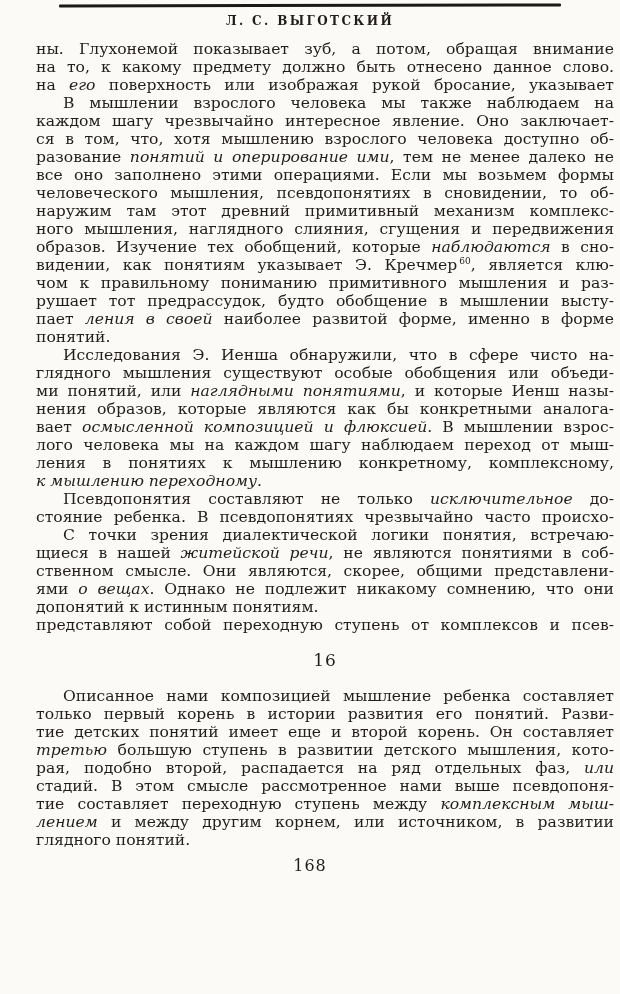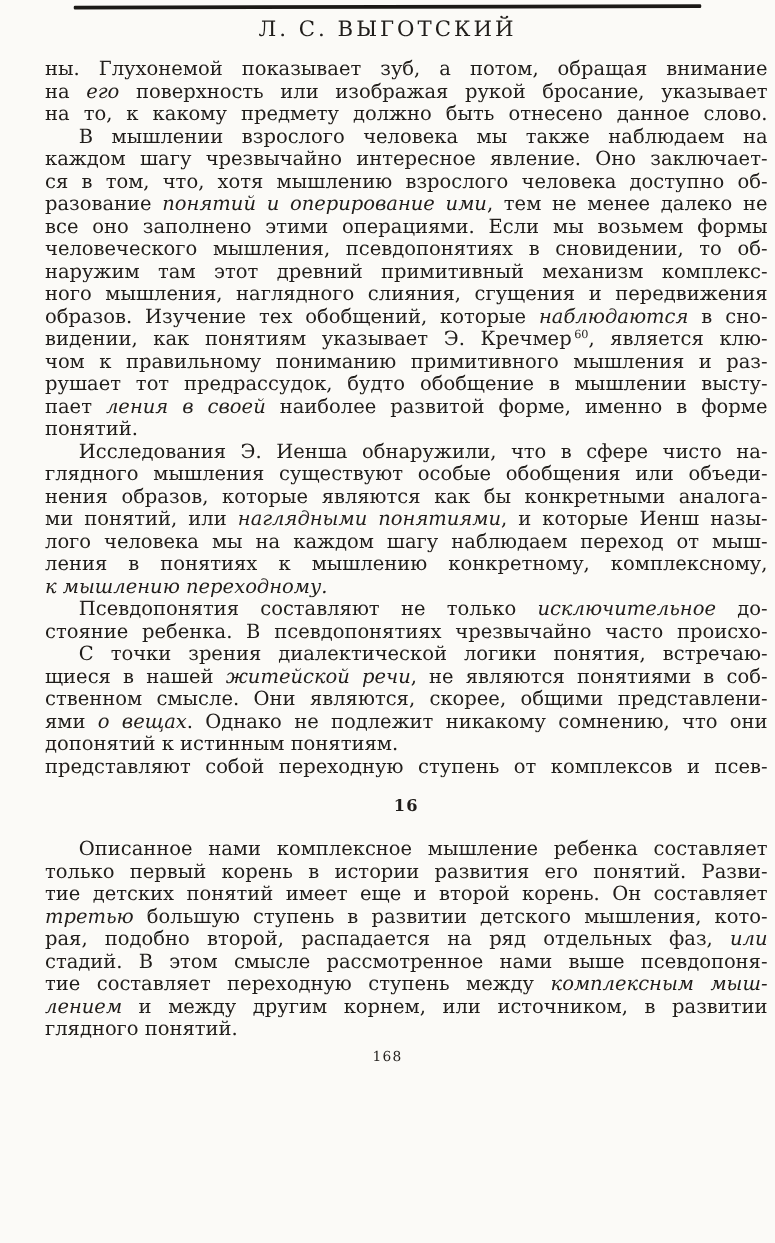--- a/index.html
+++ b/index.html
@@ -20,23 +20,23 @@
     width: 502px;
     height: 3px;
     margin: 4px auto 0 auto;
     background: #1b1916;
     transform: rotate(-0.12deg);
     border-radius: 1px;
   }
   .running-head {
     text-align: center;
     margin-top: 7px;
-    font-size: 17px;
+    font-size: 12px;
     letter-spacing: 2.4px;
-    font-weight: normal;
+    font-weight: bold;
   }
   .text-column {
     margin-top: 12px;
     padding: 0 6px 0 2px;
     font-size: 15.6px;
     margin-left: 34px;
   }
   .para { margin: 0; }
   .line {
     line-height: 18px;
@@ -49,87 +49,88 @@
   .line.indent { text-indent: 27px; }
   .it { font-style: italic; }
   .sup {
     vertical-align: super;
     font-size: 9px;
     line-height: 0;
     margin-left: 2px;
   }
   .section-heading {
     text-align: center;
-    font-weight: bold;
-    font-size: 13px;
+    font-weight: normal;
+    font-size: 17px;
     letter-spacing: 1px;
     margin: 16px 0 17px 0;
   }
   .folio {
     text-align: center;
     margin-top: 7px;
-    font-size: 11px;
+    font-size: 16px;
     letter-spacing: 1px;
   }
 </style>
 </head>
 <body style="background: rgb(251, 250, 247);">
 
 <div class="page" style="color: rgb(32, 29, 26);">
   <div>
     <div class="header-rule"></div>
     <div class="running-head">Л. С. ВЫГОТСКИЙ</div>
   </div>
 
   <div class="text-column">
       <div class="para">
         <div class="line"><span class="">ны. Глухонемой показывает зуб, а потом, обращая внимание</span></div>
+        <div class="line"><span class="">на то, к какому предмету должно быть отнесено данное слово.</span></div>
         <div class="line"><span class="">на </span><span class="it">его</span><span class=""> поверхность или изображая рукой бросание, указывает</span></div>
-        <div class="line"><span class="">на то, к какому предмету должно быть отнесено данное слово.</span></div>
       </div>
       <div class="para">
         <div class="line indent"><span class="">В мышлении взрослого человека мы также наблюдаем на</span></div>
         <div class="line"><span class="">каждом шагу чрезвычайно интересное явление. Оно заключает-</span></div>
         <div class="line"><span class="">ся в том, что, хотя мышлению взрослого человека доступно об-</span></div>
         <div class="line"><span class="">разование </span><span class="it">понятий и оперирование ими</span><span class="">, тем не менее далеко не</span></div>
         <div class="line"><span class="">все оно заполнено этими операциями. Если мы возьмем формы</span></div>
         <div class="line"><span class="">человеческого мышления, псевдопонятиях в сновидении, то об-</span></div>
         <div class="line"><span class="">наружим там этот древний примитивный механизм комплекс-</span></div>
         <div class="line"><span class="">ного мышления, наглядного слияния, сгущения и передвижения</span></div>
         <div class="line"><span class="">образов. Изучение тех обобщений, которые </span><span class="it">наблюдаются</span><span class=""> в сно-</span></div>
         <div class="line"><span class="">видении, как понятиям указывает Э. Кречмер</span><span class="sup">60</span><span class="">, является клю-</span></div>
         <div class="line"><span class="">чом к правильному пониманию примитивного мышления и раз-</span></div>
         <div class="line"><span class="">рушает тот предрассудок, будто обобщение в мышлении высту-</span></div>
         <div class="line"><span class="">пает </span><span class="it">ления в своей</span><span class=""> наиболее развитой форме, именно в форме</span></div>
         <div class="line short"><span class="">понятий.</span></div>
       </div>
       <div class="para">
         <div class="line indent"><span class="">Исследования Э. Иенша обнаружили, что в сфере чисто на-</span></div>
         <div class="line"><span class="">глядного мышления существуют особые обобщения или объеди-</span></div>
+        <div class="line"><span class="">ми понятий, или </span><span class="it">наглядными понятиями</span><span class="">, и которые Иенш назы-</span></div>
         <div class="line"><span class="">нения образов, которые являются как бы конкретными аналога-</span></div>
-        <div class="line"><span class="">ми понятий, или </span><span class="it">наглядными понятиями</span><span class="">, и которые Иенш назы-</span></div>
+        <div class="line"><span class="">вает </span><span class="it">осмысленной композицией и флюксией</span><span class="">. В мышлении взрос-</span></div>
         <div class="line"><span class="">лого человека мы на каждом шагу наблюдаем переход от мыш-</span></div>
         <div class="line"><span class="">ления в понятиях к мышлению конкретному, комплексному,</span></div>
         <div class="line short"><span class="it">к мышлению переходному.</span></div>
       </div>
       <div class="para">
         <div class="line indent"><span class="">Псевдопонятия составляют не только </span><span class="it">исключительное</span><span class=""> до-</span></div>
         <div class="line"><span class="">стояние ребенка. В псевдопонятиях чрезвычайно часто происхо-</span></div>
       </div>
       <div class="para">
         <div class="line indent"><span class="">С точки зрения диалектической логики понятия, встречаю-</span></div>
         <div class="line"><span class="">щиеся в нашей </span><span class="it">житейской речи</span><span class="">, не являются понятиями в соб-</span></div>
         <div class="line"><span class="">ственном смысле. Они являются, скорее, общими представлени-</span></div>
         <div class="line"><span class="">ями </span><span class="it">о вещах</span><span class="">. Однако не подлежит никакому сомнению, что они</span></div>
         <div class="line short"><span class="">допонятий к истинным понятиям.</span></div>
         <div class="line"><span class="">представляют собой переходную ступень от комплексов и псев-</span></div>
       </div>
       <div class="section-heading">16</div>
       <div class="para">
-        <div class="line indent"><span class="">Описанное нами комплексное мышление ребенка составляет</span></div>
+        <div class="line indent"><span class="">Описанное нами композицией мышление ребенка составляет</span></div>
         <div class="line"><span class="">только первый корень в истории развития его понятий. Разви-</span></div>
         <div class="line"><span class="">тие детских понятий имеет еще и второй корень. Он составляет</span></div>
         <div class="line"><span class="it">третью</span><span class=""> большую ступень в развитии детского мышления, кото-</span></div>
         <div class="line"><span class="">рая, подобно второй, распадается на ряд отдельных фаз, </span><span class="it">или</span></div>
         <div class="line"><span class="">стадий. В этом смысле рассмотренное нами выше псевдопоня-</span></div>
         <div class="line"><span class="">тие составляет переходную ступень между </span><span class="it">комплексным мыш-</span></div>
         <div class="line"><span class="it">лением</span><span class=""> и между другим корнем, или источником, в развитии</span></div>
         <div class="line short"><span class="">глядного понятий.</span></div>
       </div>
     </div>

